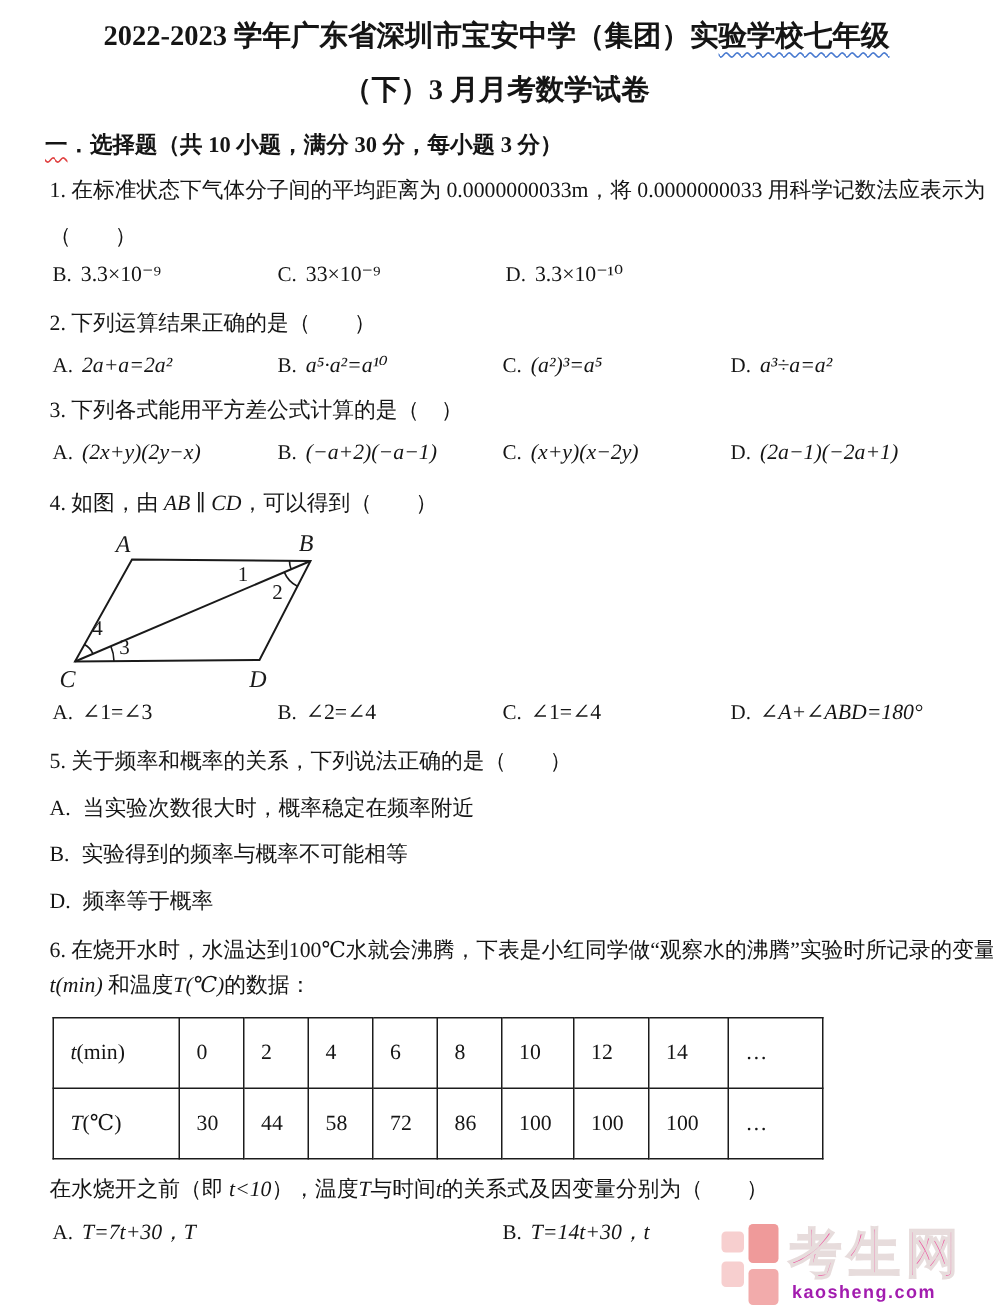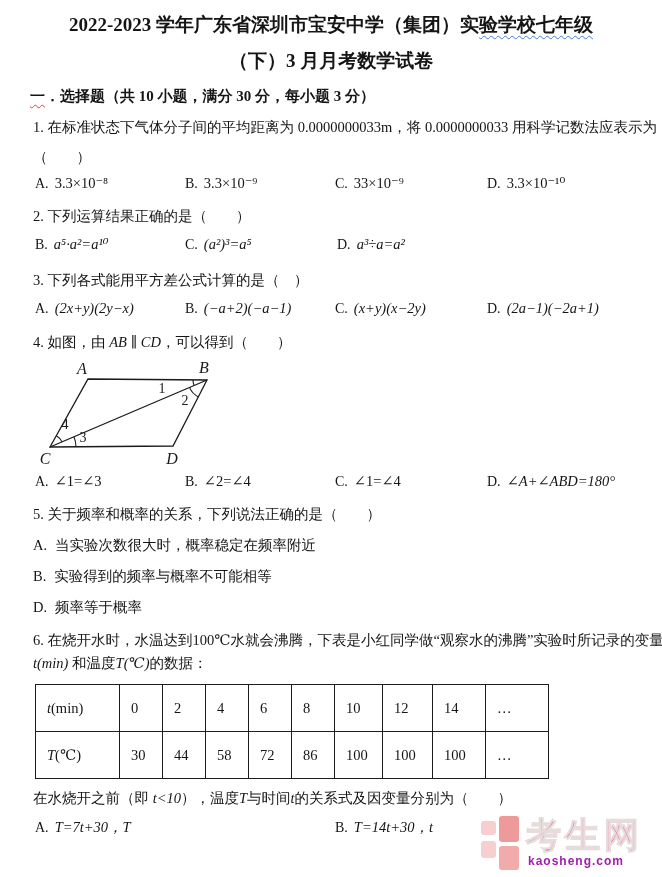--- a/index.html
+++ b/index.html
@@ -10,21 +10,21 @@
   }
   
   .title-line{ text-align:center;font-weight:700;font-size:19px;line-height:28px; }
   .title-line.first{ padding-top:11px; }
   .title-line.second{ margin-top:8px; }
   .wavy-blue{ text-decoration:underline wavy #4a7bd0; text-decoration-thickness:1px; text-underline-offset:4px; text-decoration-skip-ink:none; }
   .wavy-red{ text-decoration:underline wavy #e04040; text-decoration-thickness:1px; text-underline-offset:3px; text-decoration-skip-ink:none; }
   
   .section-heading{ margin:12px 0 0 30px; font-size:15px; font-weight:700; white-space:nowrap; }
   .stem{ margin:12px 0 0 33px; font-size:14.5px; line-height:19px; white-space:nowrap; }
-  .stem.tight{ margin-top:14px; }
+  .stem.tight{ margin-top:8px; }
   .stem.loose{ margin-top:15px; }
   .paren-line{ margin:11px 0 0 33px; font-size:14.5px; }
   
   .opts{ display:flex; margin:8px 0 0 35px; align-items:baseline; }
   .opts.formula-row{ margin-top:6px; line-height:24px; }
   .opt{ width:150px; white-space:nowrap; font-size:14px; }
   .opt.c1{ width:150px; } .opt.c2{ width:150px; } .opt.c3{ width:152px; } .opt.c4{ width:auto; }
   .opt.half{ width:300px; }
   .olabel{ margin-right:6px; }
   .math{ font-style:italic; font-family:"Liberation Serif","DejaVu Serif",serif; }
@@ -62,28 +62,28 @@
 <div class="page">
 
   <div class="title-line first"><span>2022-2023 学年广东省深圳市宝安中学（集团）实</span><span class="wavy-blue">验学校七年级</span></div>
   <div class="title-line second">（下）3 月月考数学试卷</div>
 
   <div class="section-heading"><span class="wavy-red">一</span><span>．选择题（共 10 小题，满分 30 分，每小题 3 分）</span></div>
 
   <div class="stem">1. 在标准状态下气体分子间的平均距离为 0.0000000033m，将 0.0000000033 用科学记数法应表示为</div>
   <div class="paren-line">（　　）</div>
   <div class="opts">
-    <div class="opt c1"><span class="olabel">A.</span><span class="formula">3.3×10⁻⁸</span></div>
     <div class="opt c2"><span class="olabel">B.</span><span class="formula">3.3×10⁻⁹</span></div>
     <div class="opt c3"><span class="olabel">C.</span><span class="formula">33×10⁻⁹</span></div>
     <div class="opt c4"><span class="olabel">D.</span><span class="formula">3.3×10⁻¹⁰</span></div>
   </div>
 
   <div class="stem loose">2. 下列运算结果正确的是（　　）</div>
   <div class="opts formula-row">
+    <div class="opt c1"><span class="olabel">A.</span><span class="formula math">2a+a=2a²</span></div>
     <div class="opt c2"><span class="olabel">B.</span><span class="formula math">a⁵·a²=a¹⁰</span></div>
     <div class="opt c3"><span class="olabel">C.</span><span class="formula math">(a²)³=a⁵</span></div>
     <div class="opt c4"><span class="olabel">D.</span><span class="formula math">a³÷a=a²</span></div>
   </div>
 
   <div class="stem tight">3. 下列各式能用平方差公式计算的是（　）</div>
   <div class="opts formula-row">
     <div class="opt c1"><span class="olabel">A.</span><span class="formula math">(2x+y)(2y−x)</span></div>
     <div class="opt c2"><span class="olabel">B.</span><span class="formula math">(−a+2)(−a−1)</span></div>
     <div class="opt c3"><span class="olabel">C.</span><span class="formula math">(x+y)(x−2y)</span></div>

